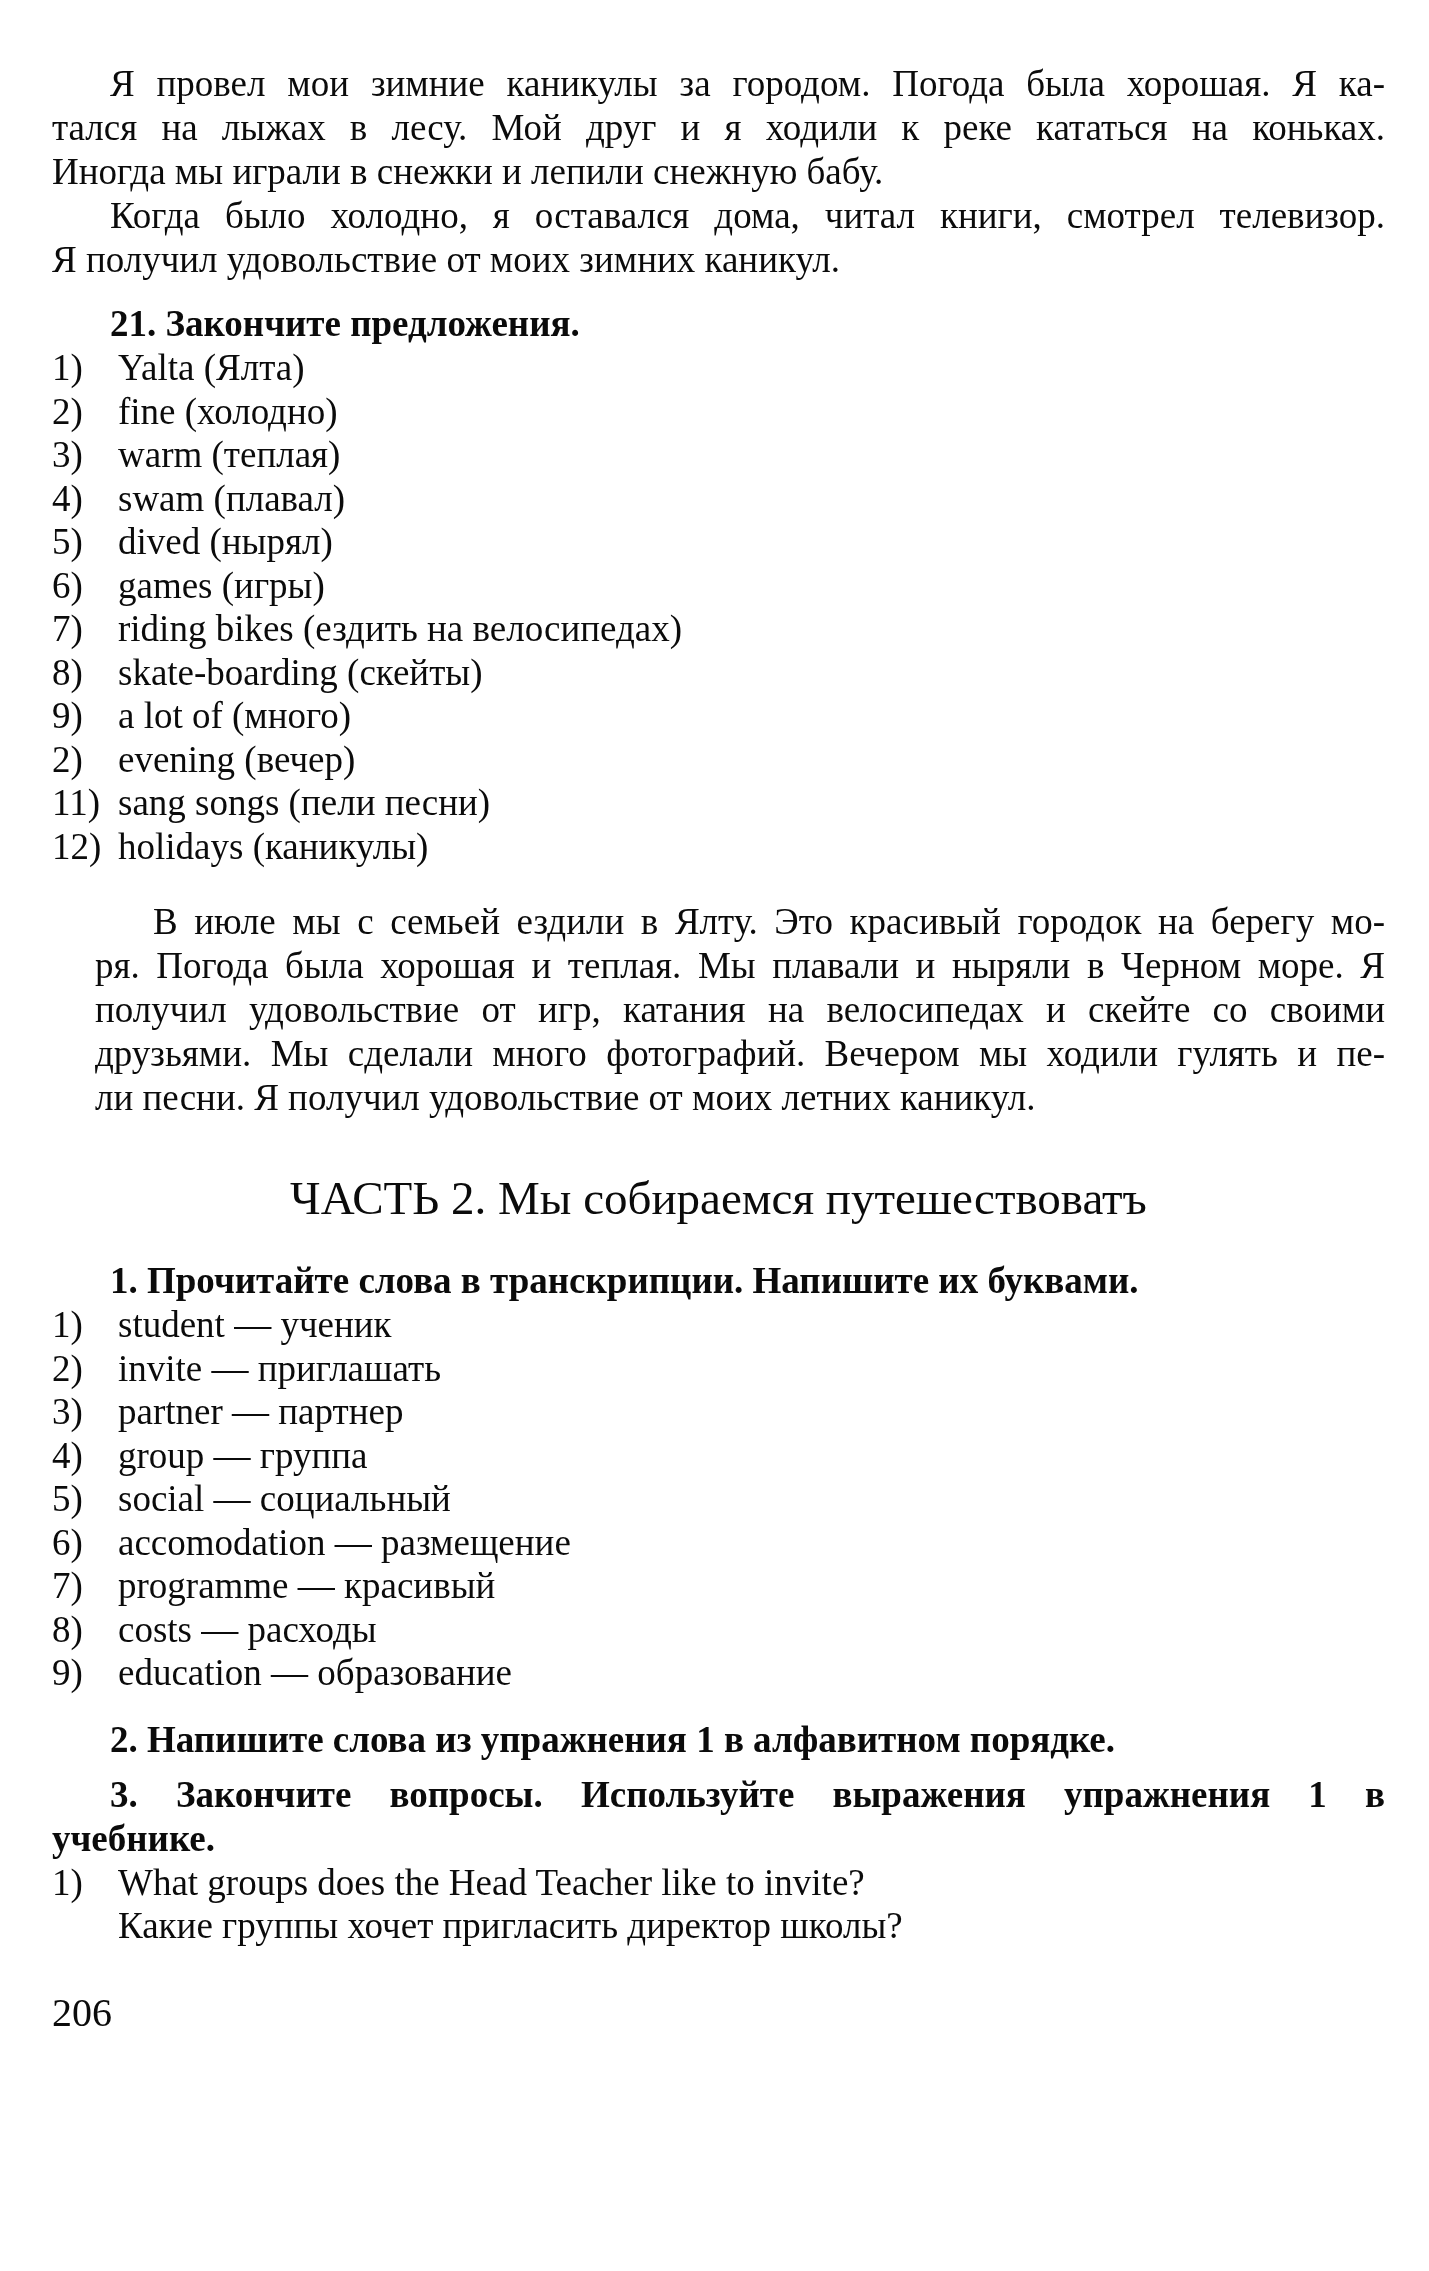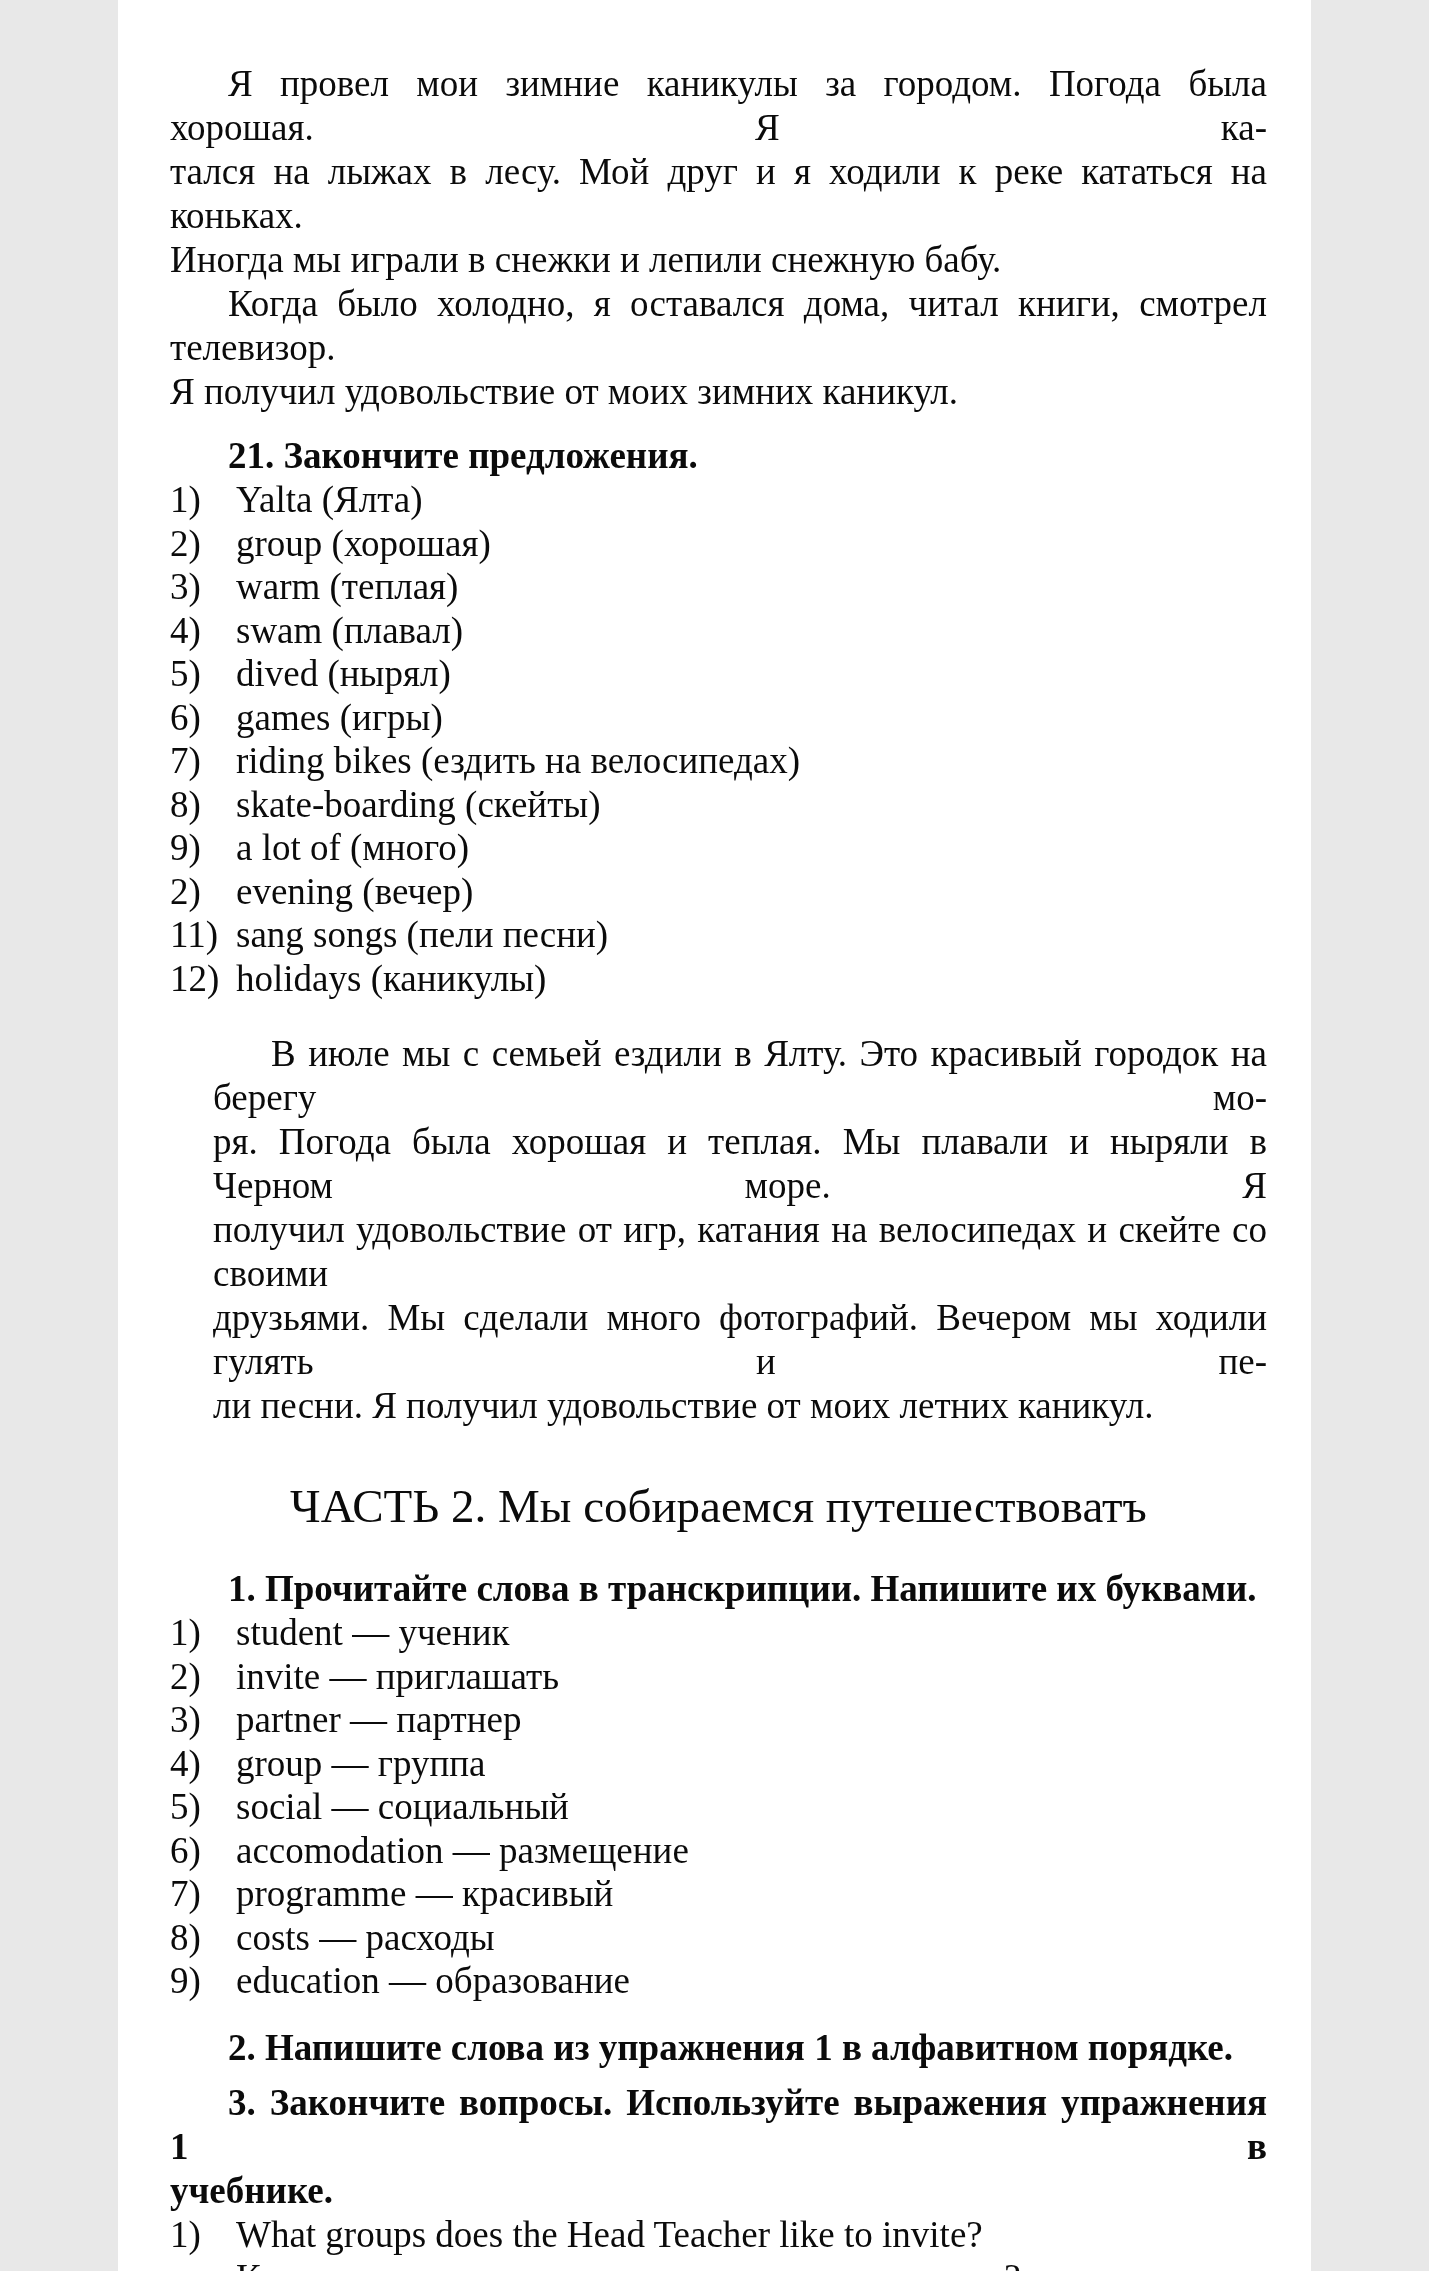--- a/index.html
+++ b/index.html
@@ -1,18 +1,18 @@
 <!DOCTYPE html>
 <html lang="ru"><head>
 <meta charset="utf-8">
 <style>
   html,body{margin:0;padding:0;background:#e8e8e8;}
   .page{
     position:relative;
-    width:1193px;height:2271px;
+    width:1429px;height:2271px;
     margin:0 auto;
     background:#ffffff;
     color:#0b0b0b;
     font-family:"Liberation Serif","DejaVu Serif",serif;
     font-size:37px;
     line-height:44px;
     overflow:hidden;
     box-sizing:border-box;
     padding:62px 44px 0 52px;
   }
@@ -69,21 +69,21 @@
 
   <div class="sec31">
     <div class="ln bh ind">21. Закончите предложения.</div>
     <div class="list31">
       <div class="row">
         <span class="num">1)</span>
         <span class="txt">Yalta (Ялта)</span>
       </div>
       <div class="row">
         <span class="num">2)</span>
-        <span class="txt">group (хорошая)</span>
+        <span class="txt">fine (холодно)</span>
       </div>
       <div class="row">
         <span class="num">3)</span>
         <span class="txt">warm (теплая)</span>
       </div>
       <div class="row">
         <span class="num">4)</span>
         <span class="txt">swam (плавал)</span>
       </div>
       <div class="row">

